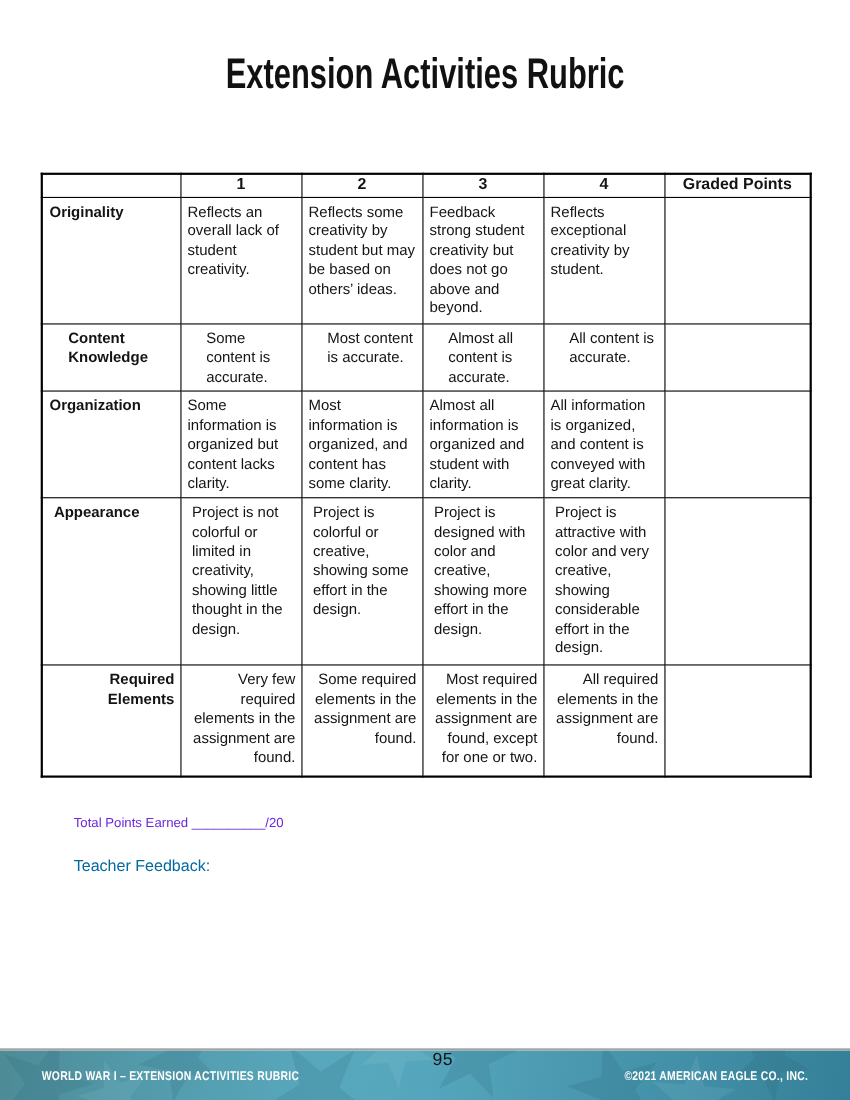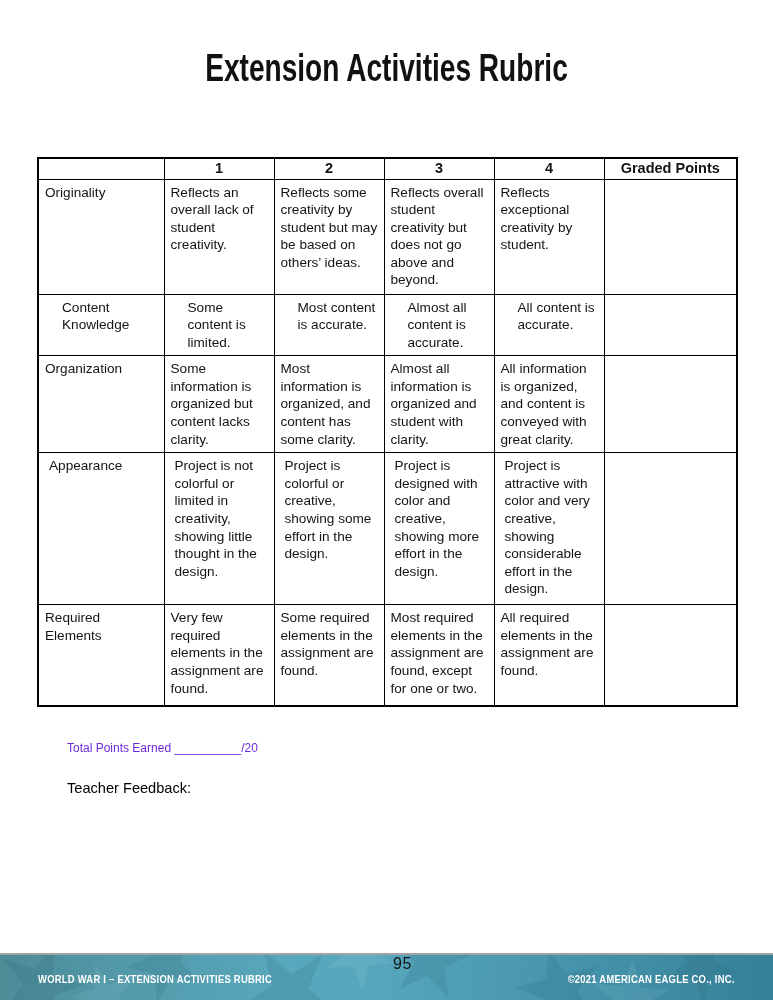--- a/index.html
+++ b/index.html
@@ -56,43 +56,43 @@
     line-height: 1.1;
   }
   table.rubric td {
     font-size: 13.6px;
     line-height: 17.6px;
     vertical-align: top;
     text-align: left;
     padding: 4px 5px 4px 6px;
   }
   td.criterion {
-    font-weight: 400;
+    font-weight: 700;
     font-size: 13.8px;
   }
   tr.row-originality  td { height: 115px; }
   tr.row-content      td { height: 57px; padding-left: 23px; }
   tr.row-organization td { height: 95px; }
   tr.row-appearance   td { height: 152px; padding-left: 10px; }
-  tr.row-required     td { height: 101px; }
+  tr.row-required     td { height: 101px; text-align: right; }
 
   
   .total-points {
     position: absolute;
     left: 67px;
     top: 741px;
     font-size: 12px;
     color: #6d28d9;
   }
   .teacher-feedback {
     position: absolute;
     left: 67px;
     top: 780px;
     font-size: 14.6px;
-    color: #000000;
+    color: #0369a1;
   }
 
   
   .footer-band {
     position: absolute;
     left: 0;
     bottom: 0;
     width: 773px;
     height: 47px;
     border-top: 2px solid #a3a3a3;
@@ -158,27 +158,27 @@
         <th>3</th>
         <th>4</th>
         <th>Graded Points</th>
       </tr>
     </thead>
     <tbody>
       <tr class="row-originality">
         <td class="criterion">Originality</td>
         <td>Reflects an overall lack of student creativity.</td>
         <td>Reflects some creativity by student but may be based on others’ ideas.</td>
-        <td>Reflects overall student creativity but does not go above and beyond.</td>
+        <td>Feedback strong student creativity but does not go above and beyond.</td>
         <td>Reflects exceptional creativity by student.</td>
         <td></td>
       </tr>
       <tr class="row-content">
         <td class="criterion">Content Knowledge</td>
-        <td>Some content is limited.</td>
+        <td>Some content is accurate.</td>
         <td>Most content is accurate.</td>
         <td>Almost all content is accurate.</td>
         <td>All content is accurate.</td>
         <td></td>
       </tr>
       <tr class="row-organization">
         <td class="criterion">Organization</td>
         <td>Some information is organized but content lacks clarity.</td>
         <td>Most information is organized, and content has some clarity.</td>
         <td>Almost all information is organized and student with clarity.</td>

